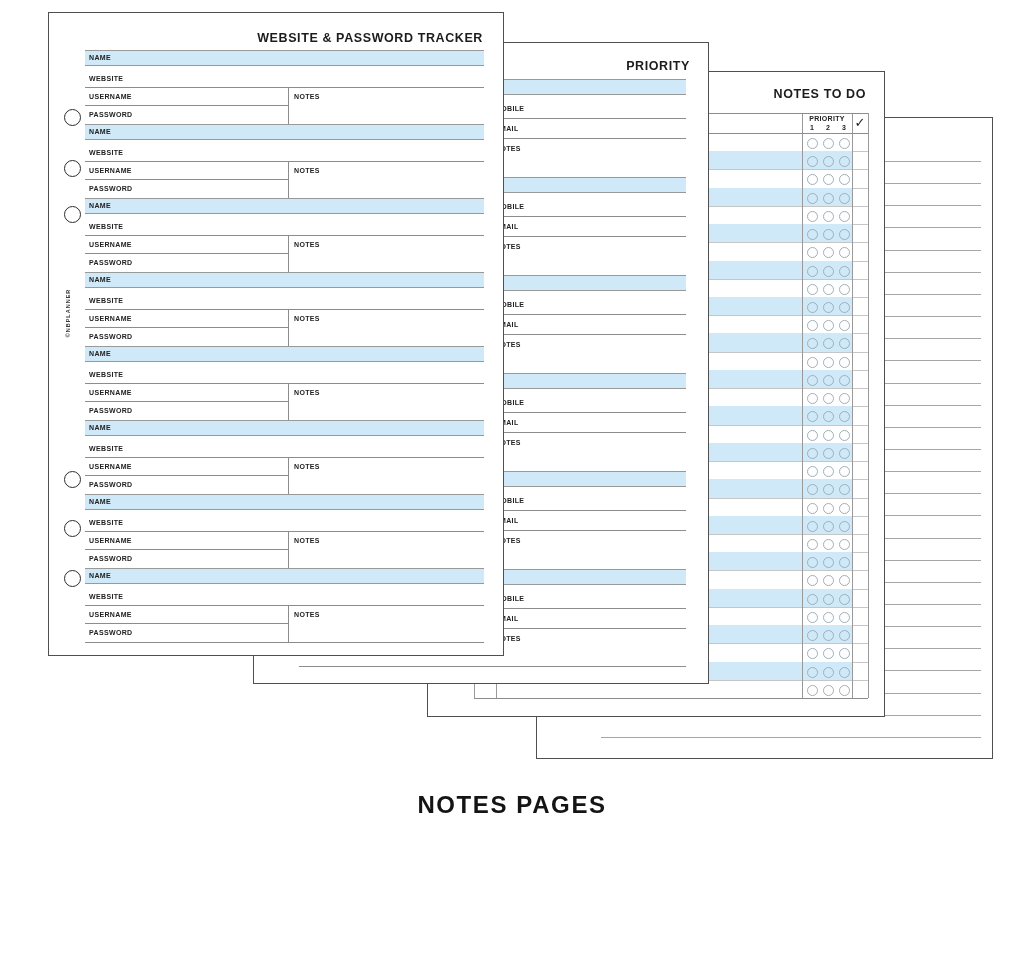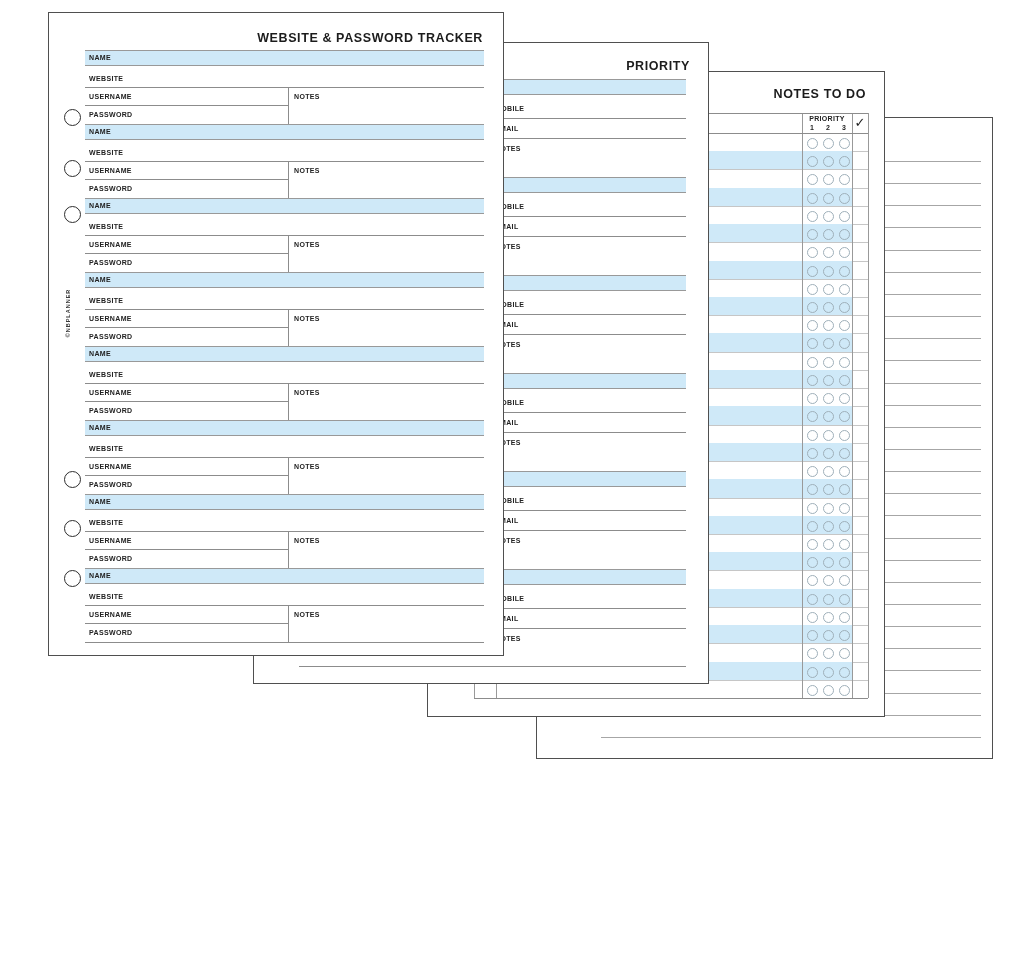--- a/index.html
+++ b/index.html
@@ -334,13 +334,14 @@
       <div style="position: absolute; left: 36px; top: 629px; width: 399px; height: 1px; background: rgb(140, 140, 140);"></div>
       <div style="position: absolute; left: 15px; top: 96px; width: 15px; height: 15px; border: 1.4px solid rgb(46, 46, 46); border-radius: 50%; background: rgb(255, 255, 255);"></div>
       <div style="position: absolute; left: 15px; top: 147px; width: 15px; height: 15px; border: 1.4px solid rgb(46, 46, 46); border-radius: 50%; background: rgb(255, 255, 255);"></div>
       <div style="position: absolute; left: 15px; top: 193px; width: 15px; height: 15px; border: 1.4px solid rgb(46, 46, 46); border-radius: 50%; background: rgb(255, 255, 255);"></div>
       <div style="position: absolute; left: 15px; top: 458px; width: 15px; height: 15px; border: 1.4px solid rgb(46, 46, 46); border-radius: 50%; background: rgb(255, 255, 255);"></div>
       <div style="position: absolute; left: 15px; top: 507px; width: 15px; height: 15px; border: 1.4px solid rgb(46, 46, 46); border-radius: 50%; background: rgb(255, 255, 255);"></div>
       <div style="position: absolute; left: 15px; top: 557px; width: 15px; height: 15px; border: 1.4px solid rgb(46, 46, 46); border-radius: 50%; background: rgb(255, 255, 255);"></div>
       <div style="position: absolute; left: -26px; top: 297px; width: 90px; text-align: center; transform: rotate(-90deg); font-size: 5.5px; font-weight: bold; letter-spacing: 1px; color: rgb(58, 58, 58);">©NBPLANNER</div>
     </div>
 
+  <div class="caption">NOTES PAGES</div>
 </div>
 
 </body></html>

